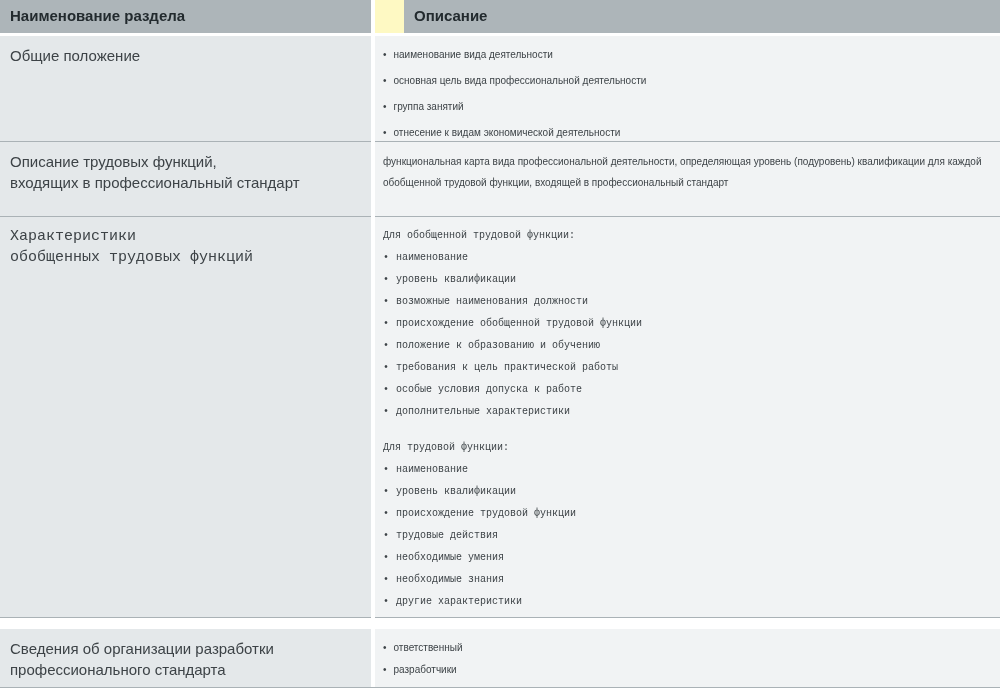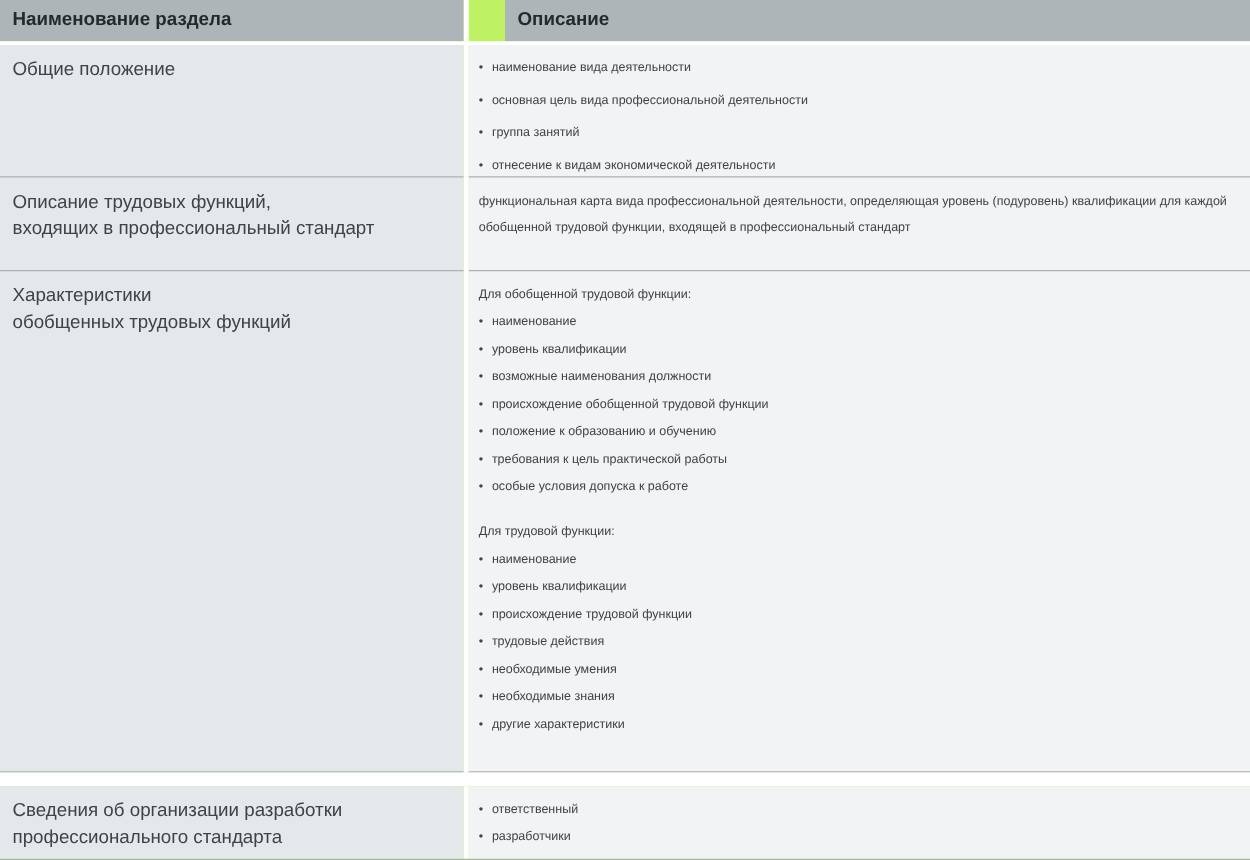--- a/index.html
+++ b/index.html
@@ -3,21 +3,21 @@
 <meta charset="utf-8">
 <style>
   html, body { margin: 0; padding: 0; background: #ffffff; }
   * { box-sizing: border-box; }
   body { font-family: "Liberation Sans", sans-serif; }
 
   .tbl {
     width: 1000px;
     height: 688px;
     overflow: hidden;
-    background: #bef264;
+    background: #fef9c3;
     border-bottom: 1px solid var(--divider, #aab2b6);
     display: flex;
     flex-direction: column;
   }
 
   .row { display: flex; flex: 0 0 auto; }
   .row.grow { flex: 1 1 auto; }
 
   .vg { width: 4px; background: #ffffff; flex: 0 0 auto; }
   .hgap { height: 3px; background: #ffffff; flex: 0 0 auto; }
@@ -44,21 +44,21 @@
     white-space: pre-line;
   }
   .cr {
     flex: 1;
     background: var(--right-bg, #f1f3f4);
     color: var(--text, #3d4347);
     font-size: 10px;
     padding: 9px 16px 0 8px;
   }
   .bt { border-top: 1px solid var(--divider, #aab2b6); }
-  .bb { border-bottom: 1px solid var(--divider, #aab2b6); }
+  .bb { border-bottom: 1px solid var(--divider, #aab2b6); font-family: Liberation Mono, monospace; }
 
   .para { line-height: 21px; max-width: 600px; }
 
   .list .li { line-height: 19px; margin-bottom: 3px; }
   .list.loose .li { margin-bottom: 7px; }
   .list .li.bullet::before { content: "\2022"; margin-right: 7px; }
   .list .li.heading { }
   .list .li.spacer { height: 14px; margin-bottom: 0; }
 </style>
 </head>
@@ -103,20 +103,21 @@
     <div class="cr bt bb">
       <div class="list">
           <div class="li heading">Для обобщенной трудовой функции:</div>
           <div class="li bullet">наименование</div>
           <div class="li bullet">уровень квалификации</div>
           <div class="li bullet">возможные наименования должности</div>
           <div class="li bullet">происхождение обобщенной трудовой функции</div>
           <div class="li bullet">положение к образованию и обучению</div>
           <div class="li bullet">требования к цель практической работы</div>
           <div class="li bullet">особые условия допуска к работе</div>
+          <div class="li bullet">дополнительные характеристики</div>
           <div class="li spacer"></div>
           <div class="li heading">Для трудовой функции:</div>
           <div class="li bullet">наименование</div>
           <div class="li bullet">уровень квалификации</div>
           <div class="li bullet">происхождение трудовой функции</div>
           <div class="li bullet">трудовые действия</div>
           <div class="li bullet">необходимые умения</div>
           <div class="li bullet">необходимые знания</div>
           <div class="li bullet">другие характеристики</div>
         </div>

